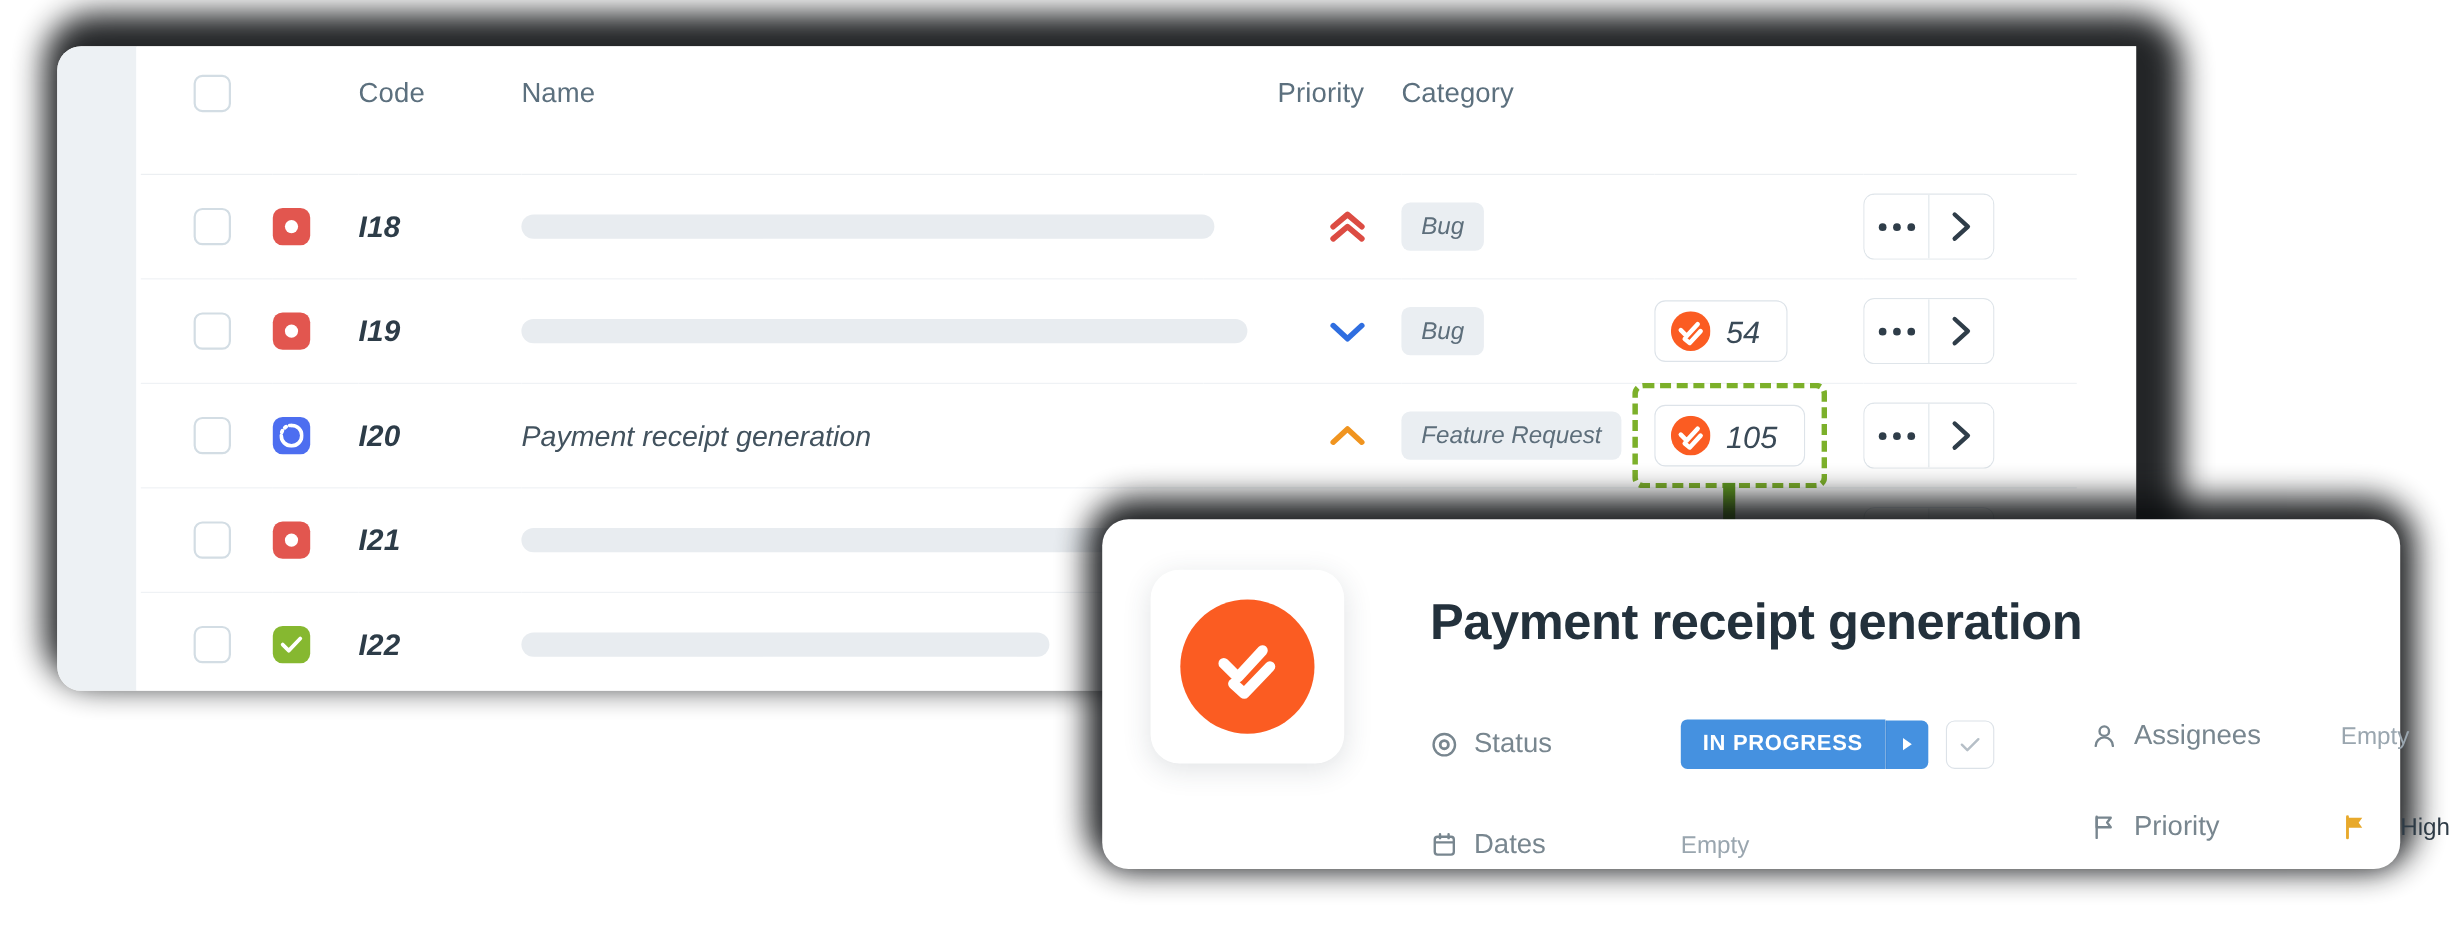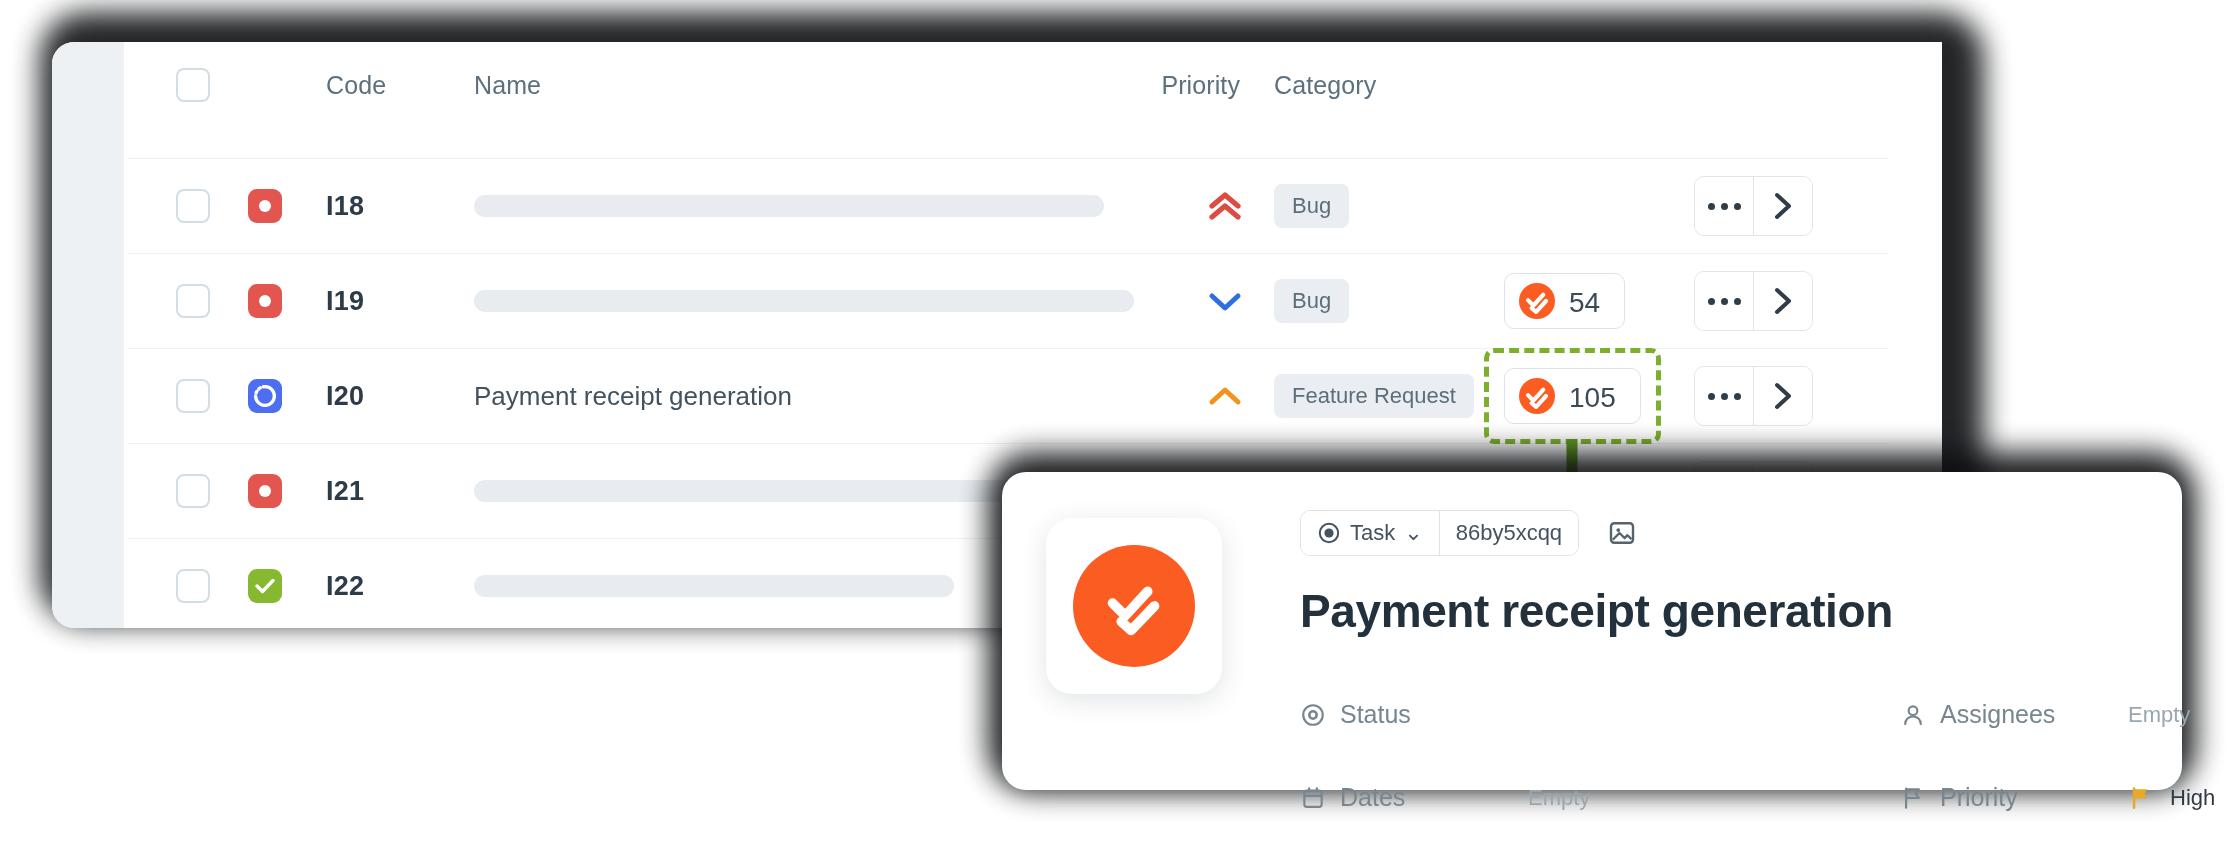--- a/index.html
+++ b/index.html
@@ -68,20 +68,21 @@
     height:86px;
     vertical-align:middle;
     letter-spacing:.1px;
   }
   th.th-prio{text-align:right;padding-right:34px;}
   tbody tr{height:95px;}
   tbody td{
     border-top:1px solid #eef1f4;
     vertical-align:middle;
     padding:0;
+    font-style:italic;
   }
   thead tr th{border-bottom:1px solid #eaeef1;}
 
   .chk{
     width:34px;height:34px;
     border:2px solid #d3dde4;
     border-radius:8px;
     background:#fff;
     box-sizing:border-box;
     margin-left:48px;
@@ -216,21 +217,21 @@
   .status-caret{
     background:#4591e0;border-left:1px solid #2f79c6;
     border-radius:0 6px 6px 0;
     width:38px;height:44px;display:flex;align-items:center;justify-content:center;
   }
   .status-check{
     margin-left:16px;width:42px;height:42px;
     border:1px solid #dce2e8;border-radius:8px;
     display:flex;align-items:center;justify-content:center;background:#fff;
   }
-  .prio-flag{display:inline-flex;align-items:center;gap:16px;}
+  .prio-flag{display:inline-flex;align-items:center;gap:28px;}
 </style>
 </head>
 <body>
 
 <div class="stage">
 
   <div class="table-shadow"></div>
 
   <div class="table-card">
     <div class="rail"></div>
@@ -487,53 +488,46 @@
             <g fill="none" stroke="#fff" stroke-width="5" stroke-linecap="round" stroke-linejoin="round">
               <polyline points="9,18.5 15.5,25 27,12.5"></polyline>
               <polyline points="13.5,28 18.5,32.5 30.5,20"></polyline>
             </g>
           </svg>
         </div>
       </div>
 
       <div class="detail-body">
 
-        <div class="chip-row">
-          <span class="chip-group">
-            <span class="chip">
-              <svg width="24" height="24" viewBox="0 0 24 24">
-                <circle cx="12" cy="12" r="9.2" fill="none" stroke="#44535f" stroke-width="2"></circle>
-                <circle cx="12" cy="12" r="4.6" fill="#44535f"></circle>
-              </svg>
-              <span>Task</span>
-              <span>⌄</span>
-            </span>
-            <span class="chip">86by5xcqq</span>
-          </span>
-          <span class="img-ico">
-            <svg width="30" height="30" viewBox="0 0 24 24">
-              <rect x="3.2" y="4.2" width="17.6" height="15.6" rx="2.6" fill="none" stroke="#55636d" stroke-width="1.9"></rect>
-              <circle cx="9" cy="9.6" r="1.5" fill="#55636d"></circle>
-              <path d="M4.6 17.4 L10 12 L14 16 L16.4 13.8 L19.6 17" fill="none" stroke="#55636d" stroke-width="1.9" stroke-linejoin="round"></path>
-            </svg>
-          </span>
-        </div>
 
         <div class="detail-title">Payment receipt generation</div>
 
         <div class="fields">
           <div class="fcol left">
 
             <div class="frow">
               <span class="flabel">
                 <svg width="26" height="26" viewBox="0 0 24 24">
                   <circle cx="12" cy="12" r="9" fill="none" stroke="#78868f" stroke-width="2"></circle>
                   <circle cx="12" cy="12" r="3.4" fill="none" stroke="#78868f" stroke-width="2.4"></circle>
                 </svg>
                 <span>Status</span>
+              </span>
+              <span class="status-pill-group">
+                <span class="status-pill">IN PROGRESS</span>
+                <span class="status-caret">
+                  <svg width="13" height="15" viewBox="0 0 13 15">
+                      <polygon points="3,2 11,7.5 3,13" fill="#fff"></polygon>
+                    </svg>
+                </span>
+                <span class="status-check">
+                  <svg width="20" height="16" viewBox="0 0 20 16">
+                      <polyline points="2.5,8 7.5,13 17.5,3" fill="none" stroke="#b6bfc7" stroke-width="2.2" stroke-linecap="round" stroke-linejoin="round"></polyline>
+                    </svg>
+                </span>
               </span>
             </div>
 
             <div class="frow">
               <span class="flabel">
                 <svg width="26" height="26" viewBox="0 0 24 24">
                   <rect x="4" y="5.2" width="16" height="15" rx="2.4" fill="none" stroke="#78868f" stroke-width="2"></rect>
                   <line x1="4" y1="10" x2="20" y2="10" stroke="#78868f" stroke-width="2"></line>
                   <line x1="8.4" y1="3" x2="8.4" y2="6.4" stroke="#78868f" stroke-width="2" stroke-linecap="round"></line>
                   <line x1="15.6" y1="3" x2="15.6" y2="6.4" stroke="#78868f" stroke-width="2" stroke-linecap="round"></line>

